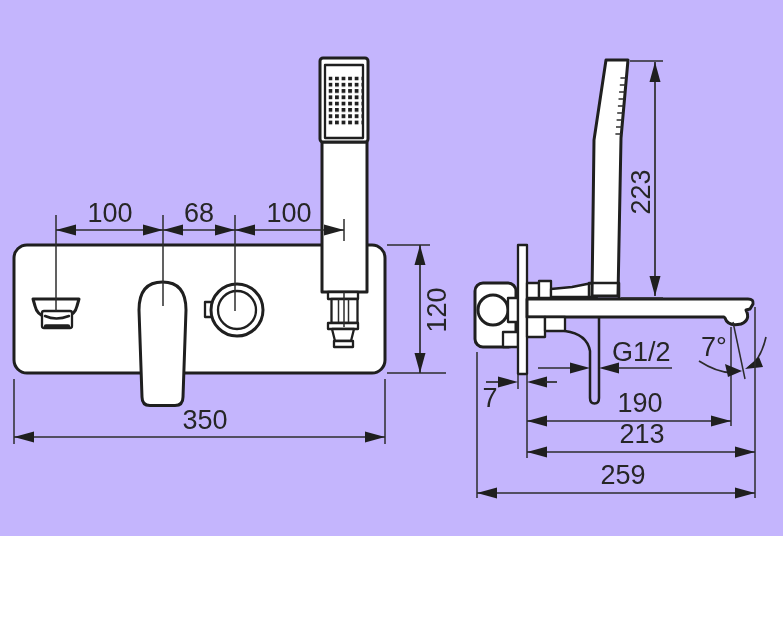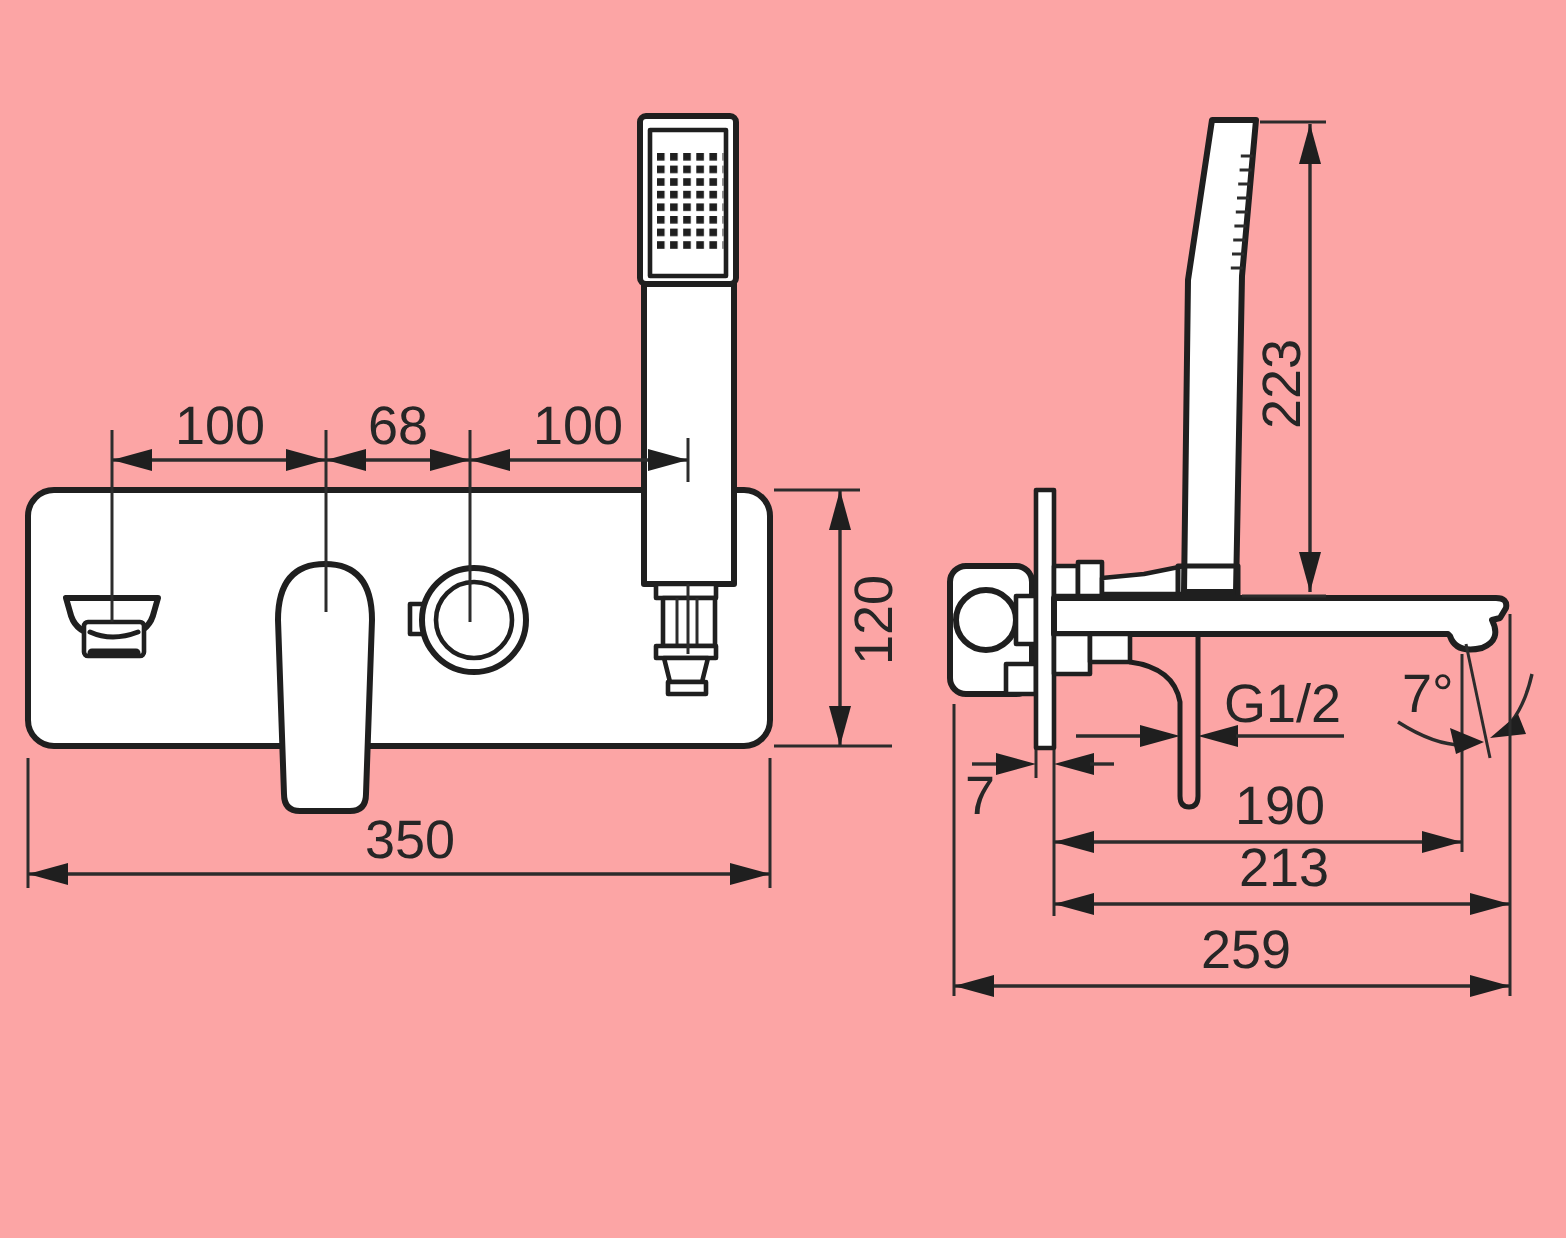--- a/index.html
+++ b/index.html
@@ -1,16 +1,16 @@
 <!DOCTYPE html>
 <html><head>
 <meta charset="utf-8">
 <style>
   html,body{margin:0;padding:0;background:#ffffff;}
-  .canvas{position:relative;width:783px;height:619px;background:#fca5a5;overflow:hidden;
+  .canvas{position:relative;width:783px;height:536px;background:#c4b5fd;overflow:hidden;
           font-family:"Liberation Sans", sans-serif;}
   svg{position:absolute;left:0;top:0;}
   .obj   {stroke:#1f1f1f;stroke-width:3;fill:#ffffff;stroke-linejoin:round;stroke-linecap:round;}
   .obj2  {stroke:#1f1f1f;stroke-width:2.3;fill:#ffffff;stroke-linejoin:round;stroke-linecap:round;}
   .objn  {stroke:#1f1f1f;stroke-width:2.5;fill:none;stroke-linejoin:round;stroke-linecap:round;}
   .dim   {stroke:#2c2c2c;stroke-width:1.7;fill:none;}
   .ext   {stroke:#2c2c2c;stroke-width:1.5;fill:none;}
   .arr   {fill:#1f1f1f;stroke:none;}
   .thick {stroke:#1f1f1f;stroke-width:4.5;fill:none;stroke-linecap:round;}
   text   {font-family:"Liberation Sans", sans-serif;font-size:27px;fill:#262626;}

